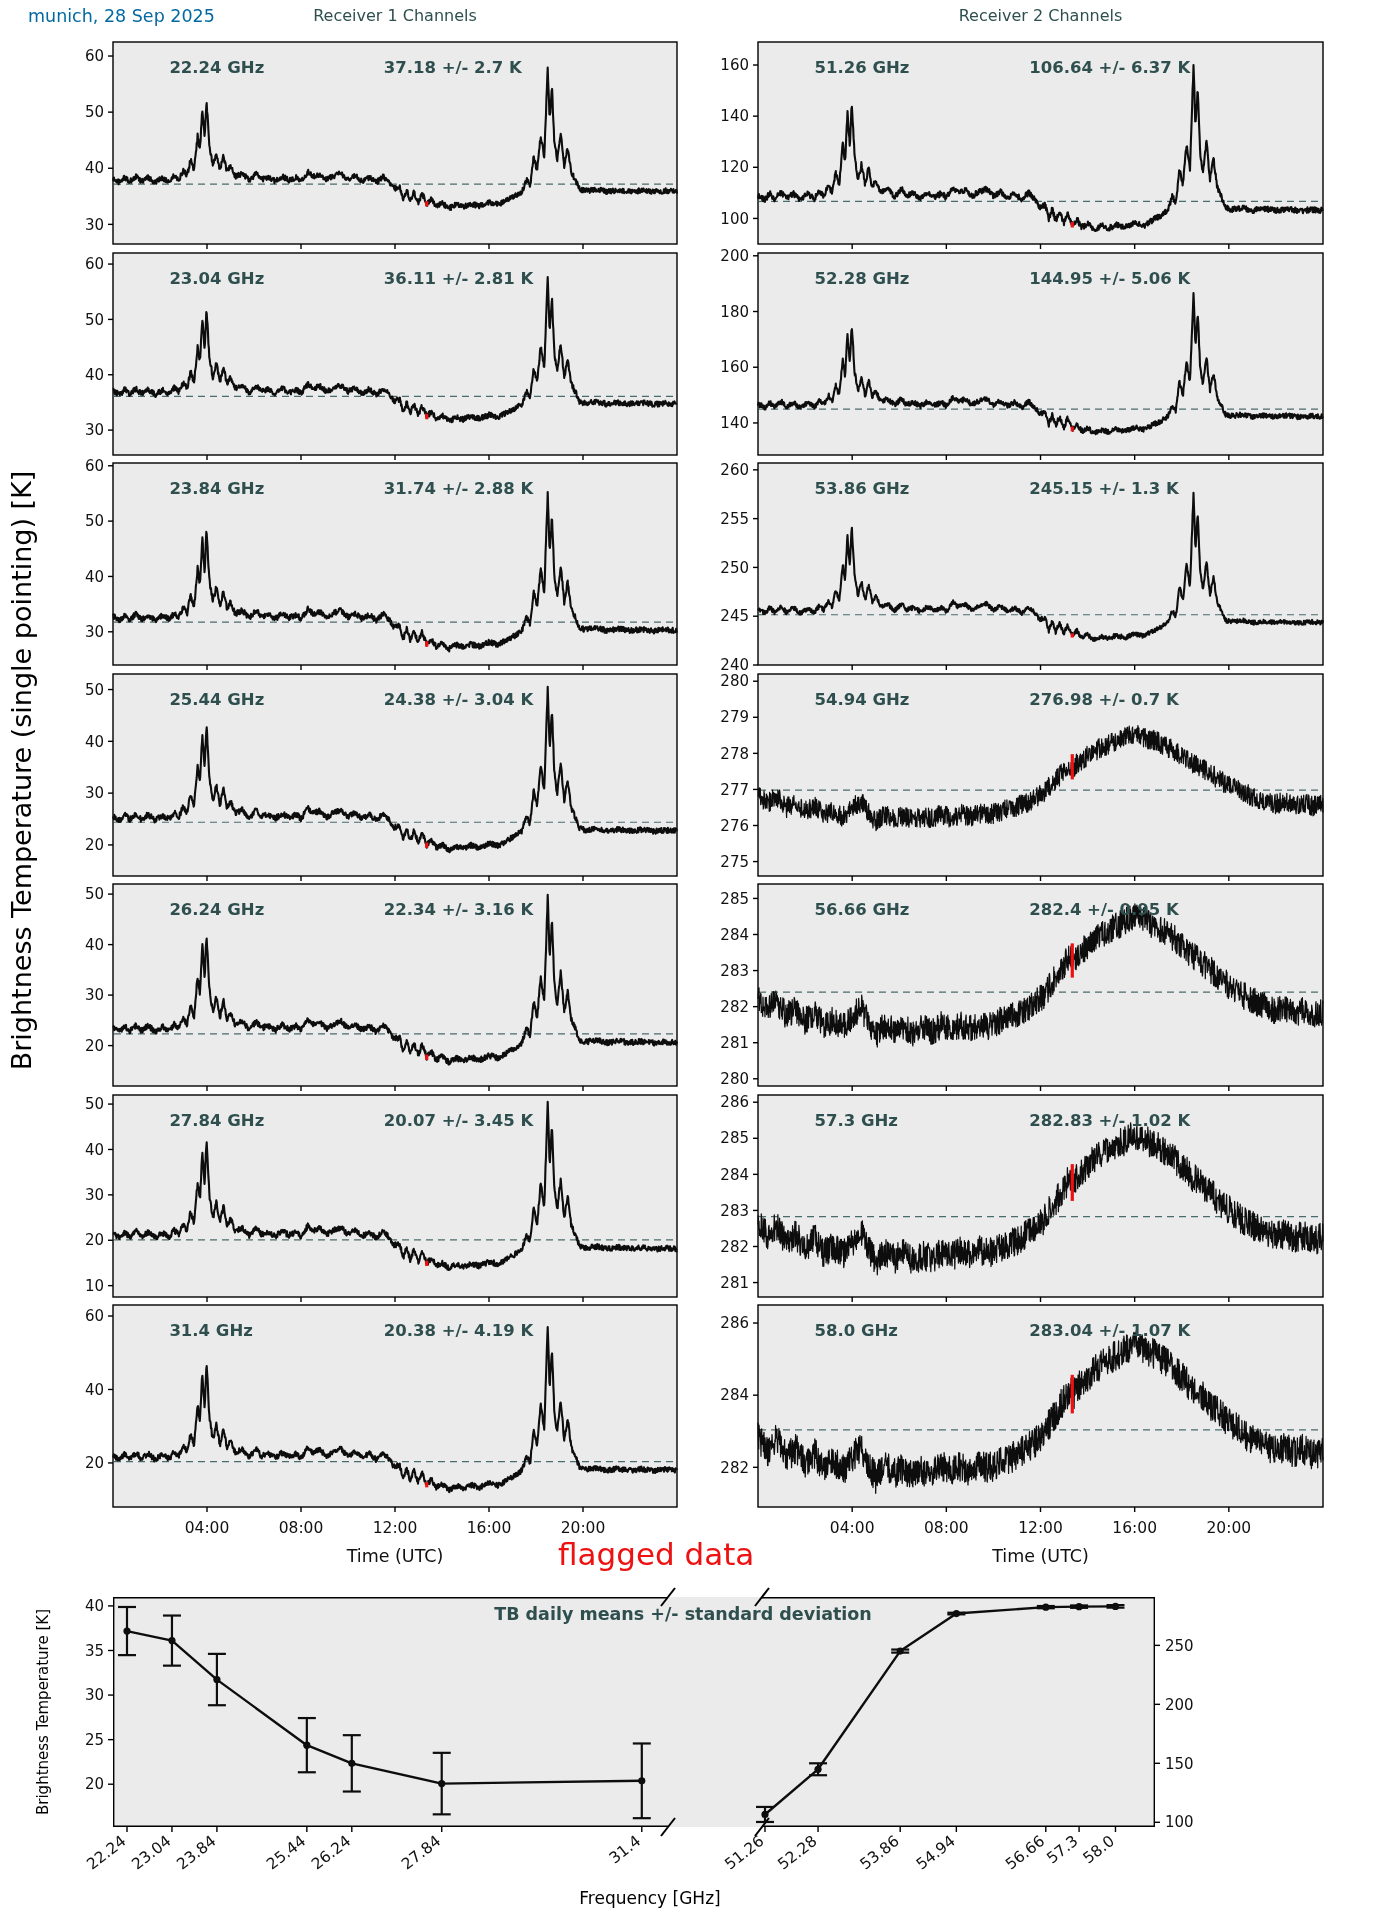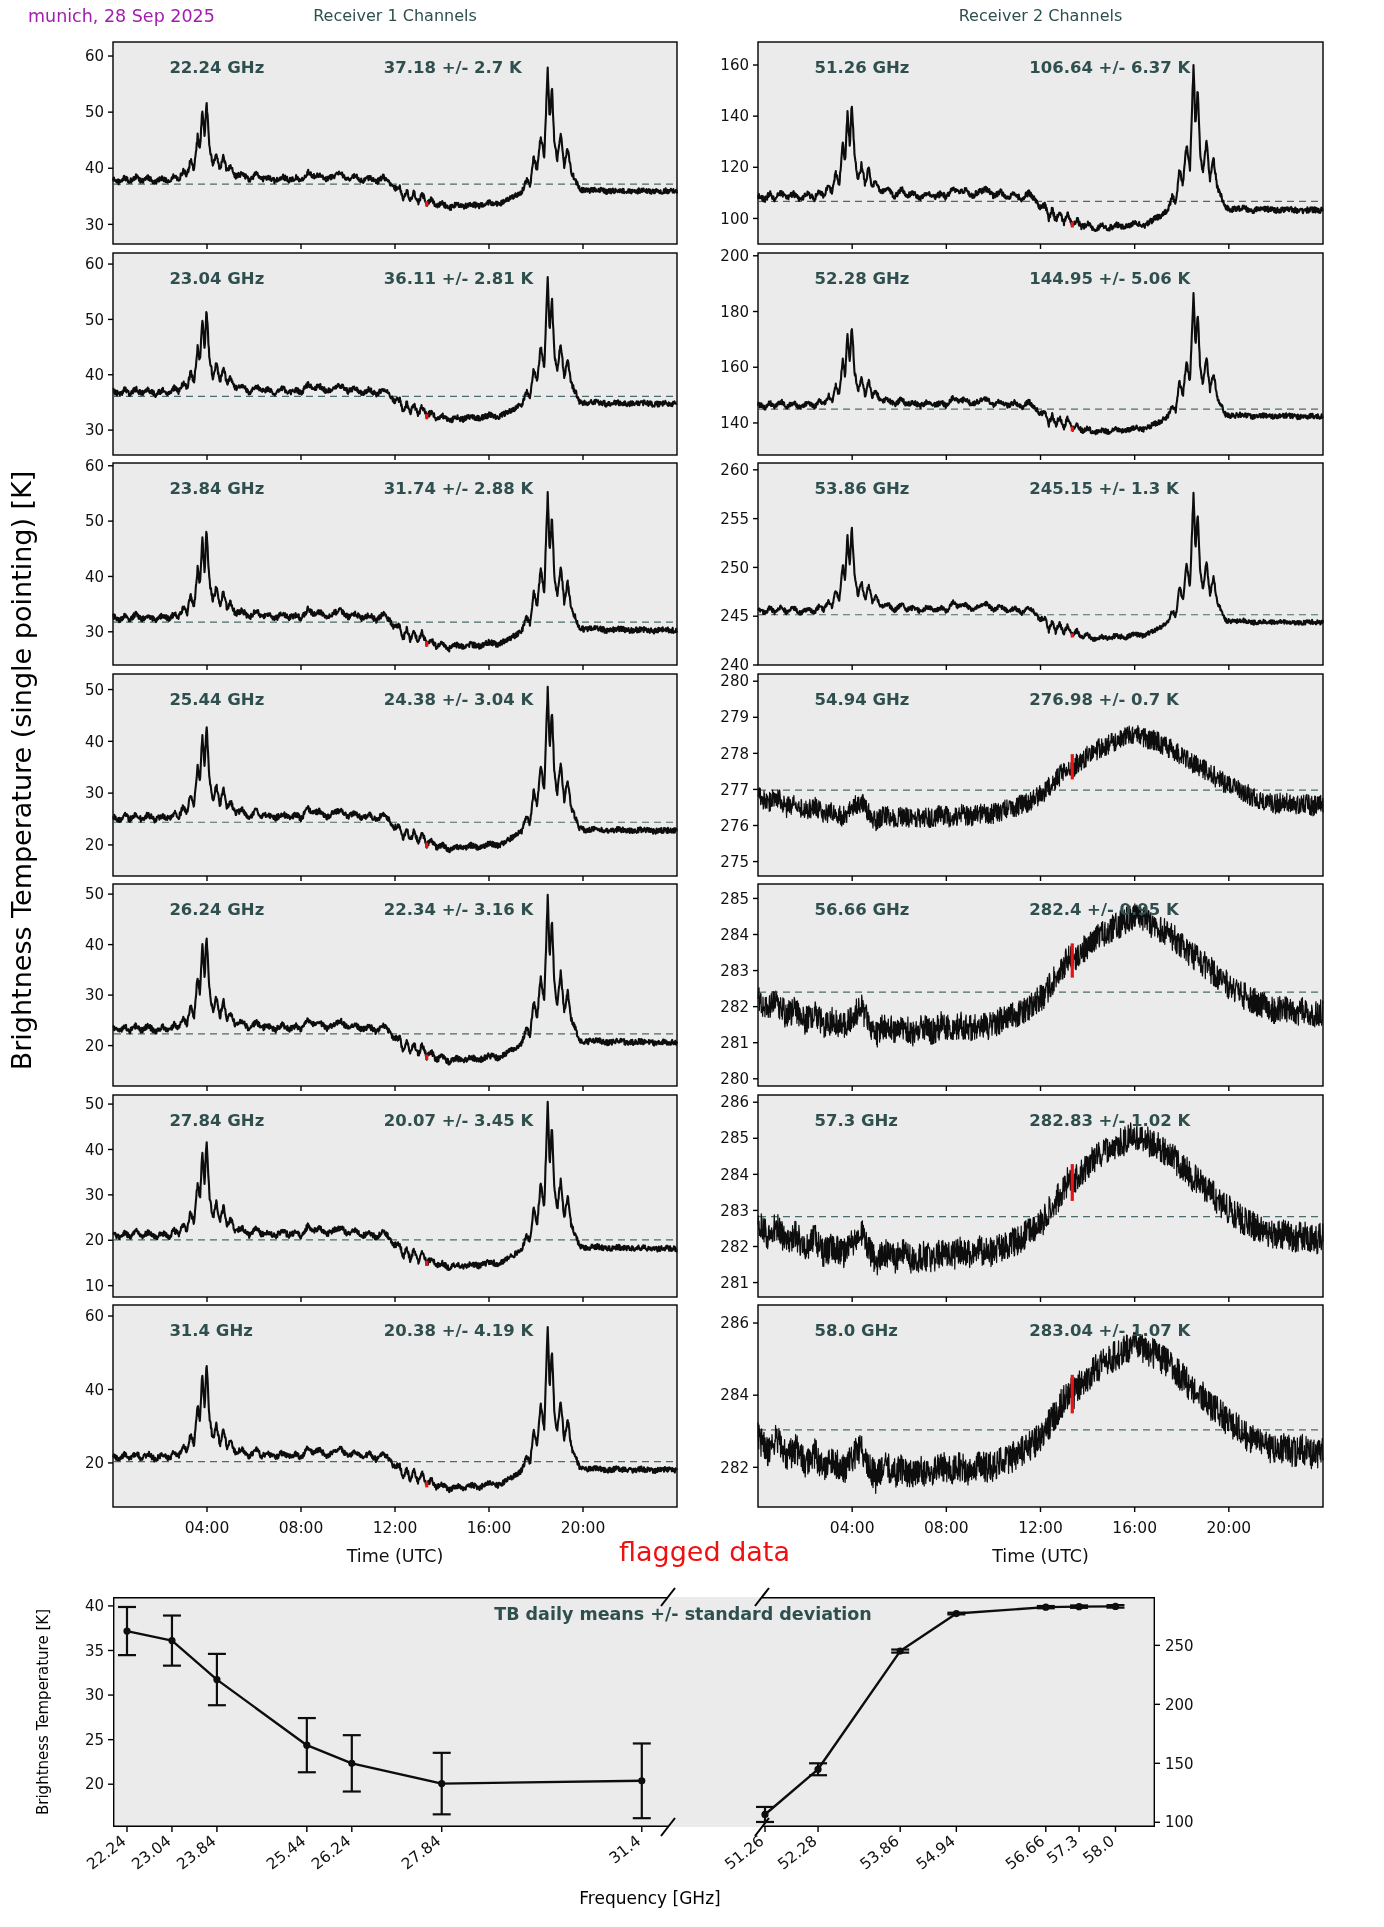--- a/index.html
+++ b/index.html
@@ -1,25 +1,25 @@
 <!DOCTYPE html>
 <html><head>
 <meta charset="utf-8">
 <style>
   html,body{margin:0;padding:0;background:#ffffff;}
   .fig{position:relative;width:1384px;height:1927px;background:#ffffff;
        font-family:"DejaVu Sans","Liberation Sans",sans-serif;color:#111;overflow:hidden;}
   .abs{position:absolute;}
-  .suptitle{font-size:17.5px;color:#a21caf;}
+  .suptitle{font-size:17.5px;color:#0369a1;}
   .coltitle{font-size:16px;color:#2f4f4f;text-align:center;}
   .vwrap{position:absolute;display:flex;align-items:center;justify-content:center;overflow:visible;}
   .vwrap span{transform:rotate(-90deg);white-space:nowrap;display:block;}
   .mainylab{font-size:27px;color:#000;}
   .sumylab{font-size:15px;color:#000;}
-  .flagged{font-size:27px;text-align:right;}
+  .flagged{font-size:31px;text-align:left;}
   .freqlab{font-size:17px;text-align:center;color:#000;}
   svg{position:absolute;overflow:visible;}
   svg text{font-family:"DejaVu Sans","Liberation Sans",sans-serif;}
 </style>
 </head>
 <body>
 
 <div class="fig">
 
   <div class="abs suptitle" style="left:28px;top:6px;">munich, 28 Sep 2025</div>

